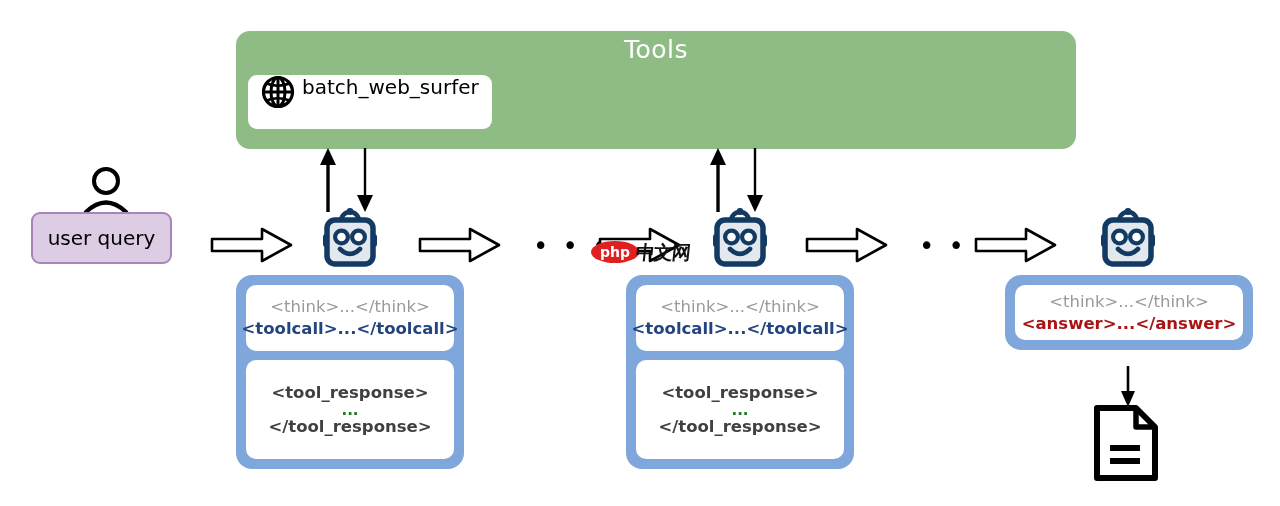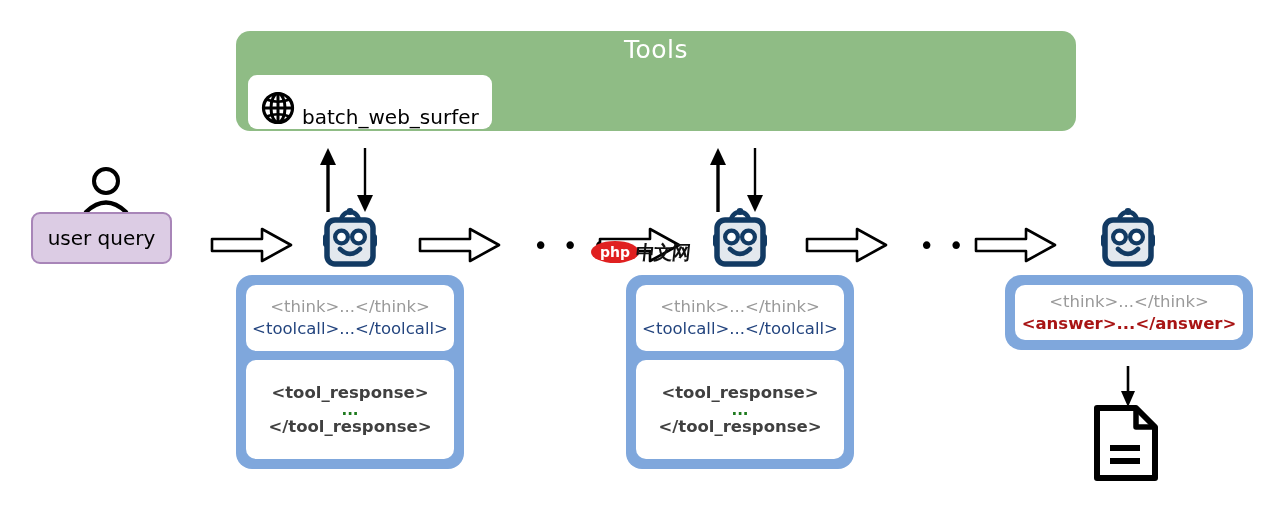--- a/index.html
+++ b/index.html
@@ -7,37 +7,37 @@
     width:1280px;height:506px;
     background:#ffffff;
     font-family:"DejaVu Sans", sans-serif;
     overflow:hidden;
     position:relative;
   }
   #stage{position:absolute;inset:0;}
 
   
   .tools-bar{
-    position:absolute;left:236px;top:31px;width:840px;height:100px;
+    position:absolute;left:236px;top:31px;width:840px;height:118px;
     background:#8FBC85;border-radius:14px;
     box-sizing:border-box;
   }
   .tools-title{
     position:absolute;left:0;top:4px;width:100%;
     text-align:center;color:#ffffff;font-size:25px;
     letter-spacing:.5px;
     font-family:"DejaVu Sans", sans-serif;
   }
   .tool-row{
     position:absolute;left:12px;top:44px;right:12px;height:54px;
     display:flex;align-items:center;gap:12px;
   }
   .tool-chip{
     background:#ffffff;border-radius:9px;height:54px;
-    display:flex;align-items:flex-end;gap:7px;
+    display:flex;align-items:flex-start;gap:7px;
     padding:0 13px;box-sizing:border-box;
   }
   .tool-label{
     font-size:20px;color:#000;white-space:nowrap;
     font-family:"DejaVu Sans", sans-serif;
   }
   .tool-ico{flex:0 0 auto;display:block;}
 
   
   .person{position:absolute;left:80px;top:166px;}
@@ -70,21 +70,21 @@
   .white-card{
     background:#ffffff;border-radius:10px;
     display:flex;flex-direction:column;align-items:center;justify-content:center;
     box-sizing:border-box;
   }
   .ln{
     font-family:"DejaVu Sans", sans-serif;
     font-size:16.5px;line-height:1.32;white-space:nowrap;
   }
   .c-think{color:#9a9a9a;}
-  .c-toolcall{color:#23447E;font-weight:normal;}
+  .c-toolcall{color:#23447E;font-weight:bold;}
   .c-resp{color:#404040;font-weight:bold;}
   .c-answer{color:#A81414;font-weight:bold;}
   .c-dots-sm{color:#1E7A1E;font-weight:bold;font-size:15px;line-height:.8;}
 
   
   .wm{position:absolute;left:591px;top:238px;width:100px;height:28px;}
   .wm-php{
     position:absolute;left:0;top:3px;width:48px;height:22px;
     background:#E02020;border-radius:50%;
     display:flex;align-items:center;justify-content:center;

